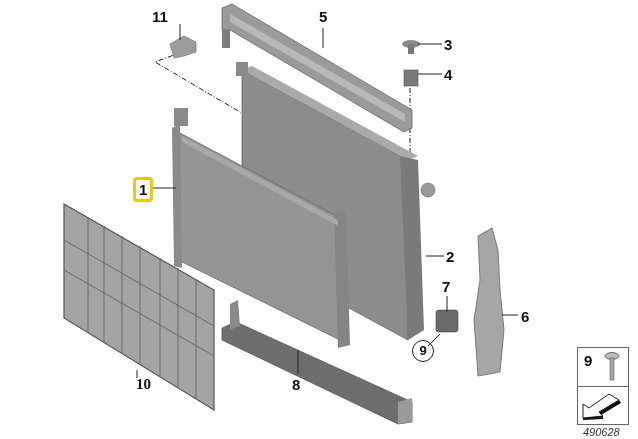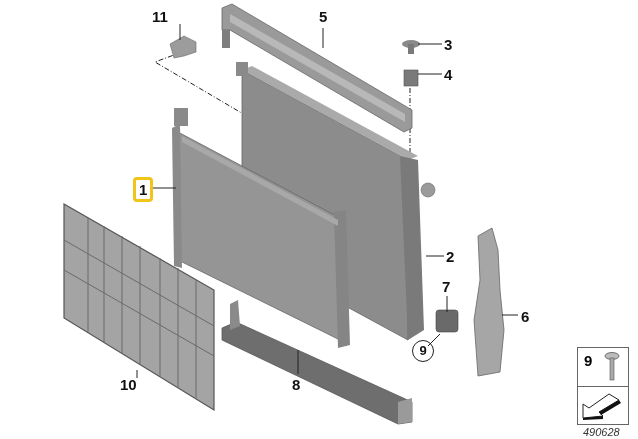--- a/index.html
+++ b/index.html
@@ -101,21 +101,21 @@
 
 <span class="callout boxed" style="left:133px;top:177px;">1</span>
 <span class="callout" style="left:446px;top:249px;">2</span>
 <span class="callout" style="left:444px;top:37px;">3</span>
 <span class="callout" style="left:444px;top:67px;">4</span>
 <span class="callout" style="left:319px;top:9px;">5</span>
 <span class="callout" style="left:521px;top:309px;">6</span>
 <span class="callout" style="left:442px;top:279px;">7</span>
 <span class="callout" style="left:292px;top:377px;">8</span>
 <span class="callout circled" style="left:412px;top:340px;">9</span>
-<span class="callout" style="left:120px;top:377px;">10</span>
+<span class="callout" style="left:136px;top:377px;font-family:Liberation Serif, serif;">10</span>
 <span class="callout" style="left:152px;top:9px;">11</span>
 
 <div id="ref-box">
   <div class="cell-top">
     <span class="num">9</span>
     <svg style="position:absolute;left:26px;top:4px" width="16" height="30" viewBox="0 0 16 30">
       <ellipse cx="8" cy="4" rx="7" ry="3.5" fill="#bbb" stroke="#555" stroke-width="0.8"></ellipse>
       <rect x="6" y="6" width="4" height="22" fill="#aaa" stroke="#555" stroke-width="0.6"></rect>
     </svg>
   </div>

